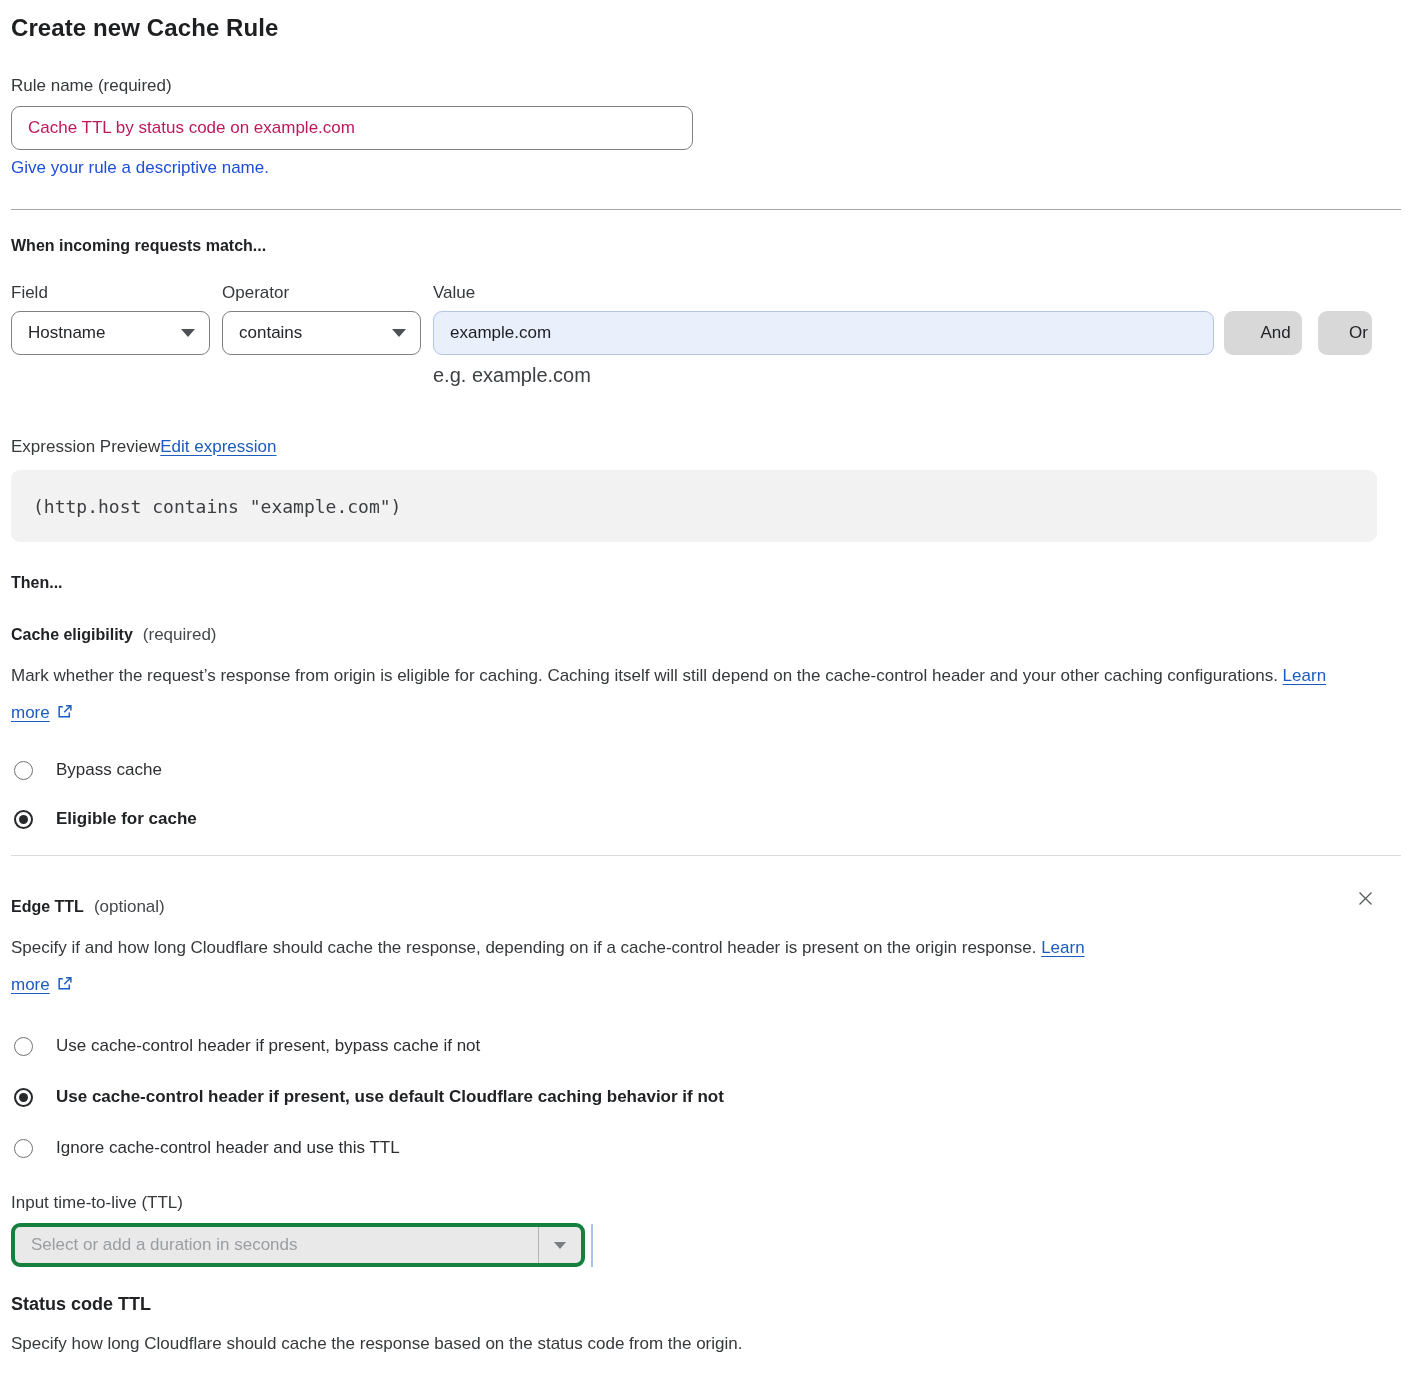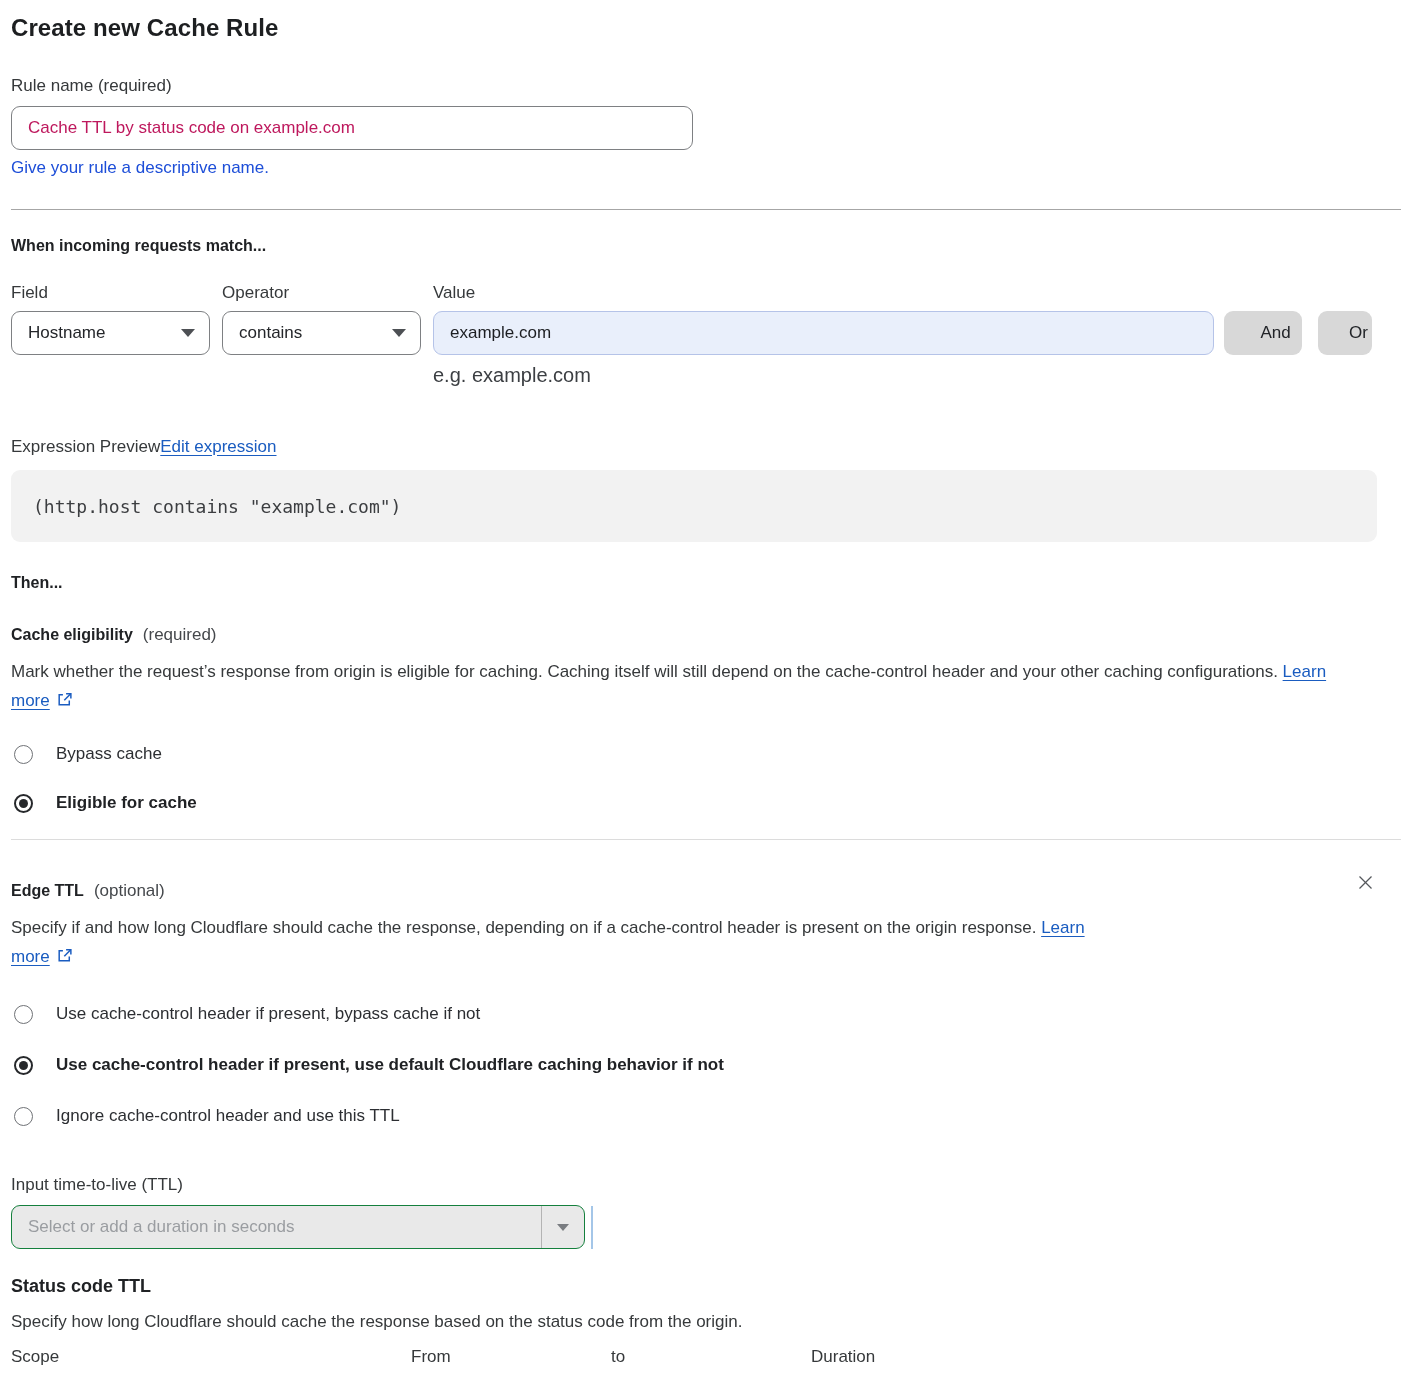--- a/index.html
+++ b/index.html
@@ -75,21 +75,21 @@
     border-radius: 9px; display: flex; align-items: center; padding: 0 22px;
   }
   .expr-code {
     font-family: "DejaVu Sans Mono", monospace; font-size: 18px; color: #3c3e41;
   }
 
   .then-heading { margin-top: 32px; }
 
   .sub-heading-row { margin-top: 33px; display: flex; align-items: baseline; }
   .sub-heading-row .qualifier { font-size: 17px; color: #45484c; margin-left: 10px; }
-  .desc { font-size: 17px; color: #36393b; line-height: 29px; margin-top: 12px; }
+  .desc { font-size: 17px; color: #36393b; line-height: 37px; margin-top: 12px; }
   .desc.w-wide { max-width: 1340px; }
   .desc.w-mid { max-width: 1105px; }
 
   .ext-link-icon { display: inline-block; vertical-align: -2px; margin-left: 6px; }
 
   
   .radio-row { display: flex; align-items: center; margin-top: 29px; cursor: pointer; }
   .radio-row.first { margin-top: 27px; }
   .radio {
     width: 19px; height: 19px; border-radius: 50%;
@@ -105,21 +105,21 @@
   .radio-label.bold { font-weight: 700; color: #202225; }
   .radio-gap-lg .radio-row { margin-top: 31px; }
 
   
   .edge-head { display: flex; justify-content: space-between; align-items: flex-start; margin-top: 31px; width: 1366px; }
   .close-x { cursor: pointer; background: none; border: none; padding: 2px; line-height: 0; }
 
   
   .ttl-select-wrap { display: flex; align-items: center; margin-top: 10px; }
   .ttl-select {
-    width: 574px; height: 44px; border: 1px solid #15803d; border-radius: 9px;
+    width: 574px; height: 44px; border: 4px solid #15803d; border-radius: 9px;
     background: #e9e9e9; display: flex; align-items: stretch; overflow: hidden; cursor: default;
   }
   .ttl-select .ph { flex: 1; display: flex; align-items: center; padding-left: 16px; font-size: 17px; color: #9a9da1; }
   .ttl-select .arrow-cell {
     width: 43px; border-left: 1px solid #b3b3b3; display: flex; align-items: center; justify-content: center;
   }
   .ttl-select .arrow-cell .caret { margin-left: 0; border-top-color: #7a7d81; }
   .focus-caret { width: 2px; height: 43px; background: #a4c6e8; margin-left: 6px; }
 
   .status-heading { font-size: 18px; font-weight: 700; color: #202225; margin-top: 27px; }
@@ -245,21 +245,21 @@
     <div class="radio-row">
       <span class="radio selected"></span>
       <span class="radio-label bold">Use cache-control header if present, use default Cloudflare caching behavior if not</span>
     </div>
     <div class="radio-row">
       <span class="radio"></span>
       <span class="radio-label">Ignore cache-control header and use this TTL</span>
     </div>
   </div>
 
-  <div class="field-label" style="margin-top:49px;">Input time-to-live (TTL)</div>
+  <div class="field-label" style="margin-top:35px;">Input time-to-live (TTL)</div>
   <div class="ttl-select-wrap">
     <div class="ttl-select">
       <span class="ph">Select or add a duration in seconds</span>
       <span class="arrow-cell">
           <span class="caret small"></span>
         </span>
     </div>
     <span class="focus-caret"></span>
   </div>
 

